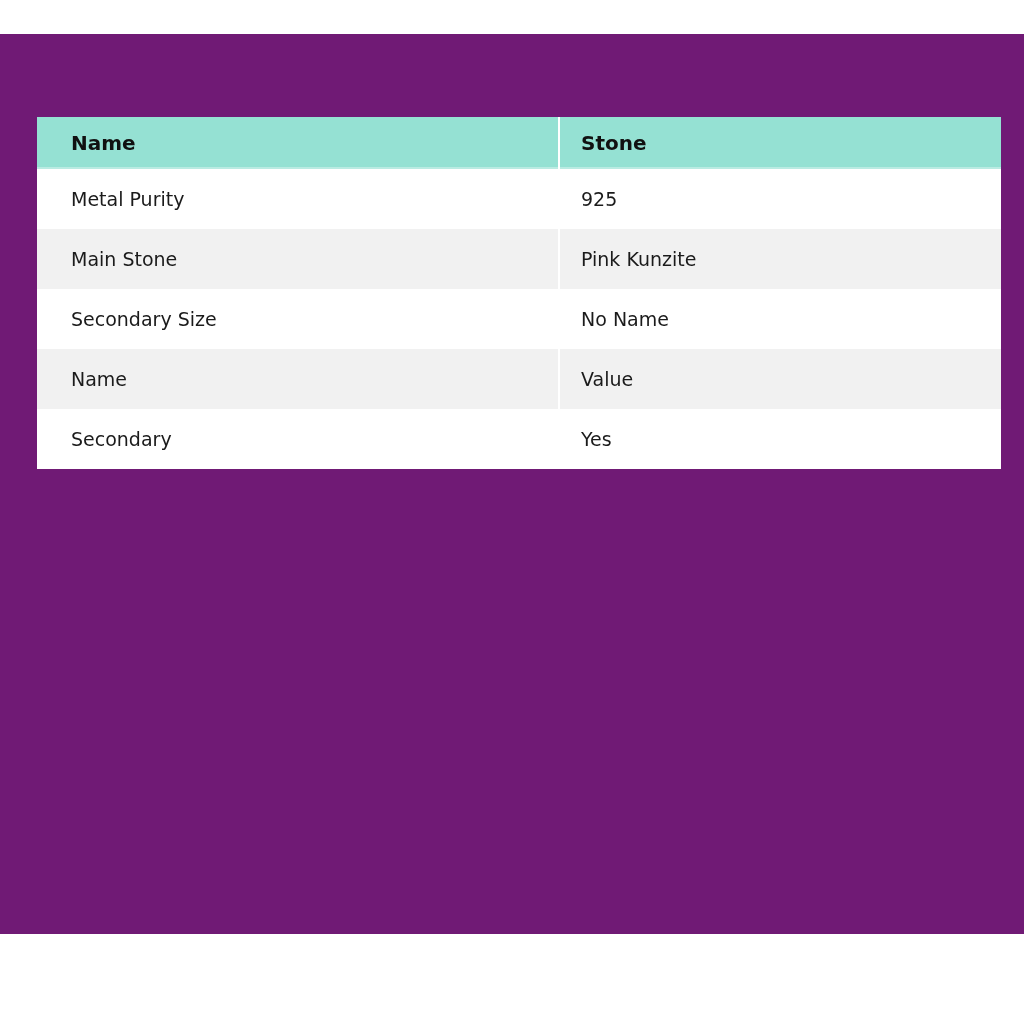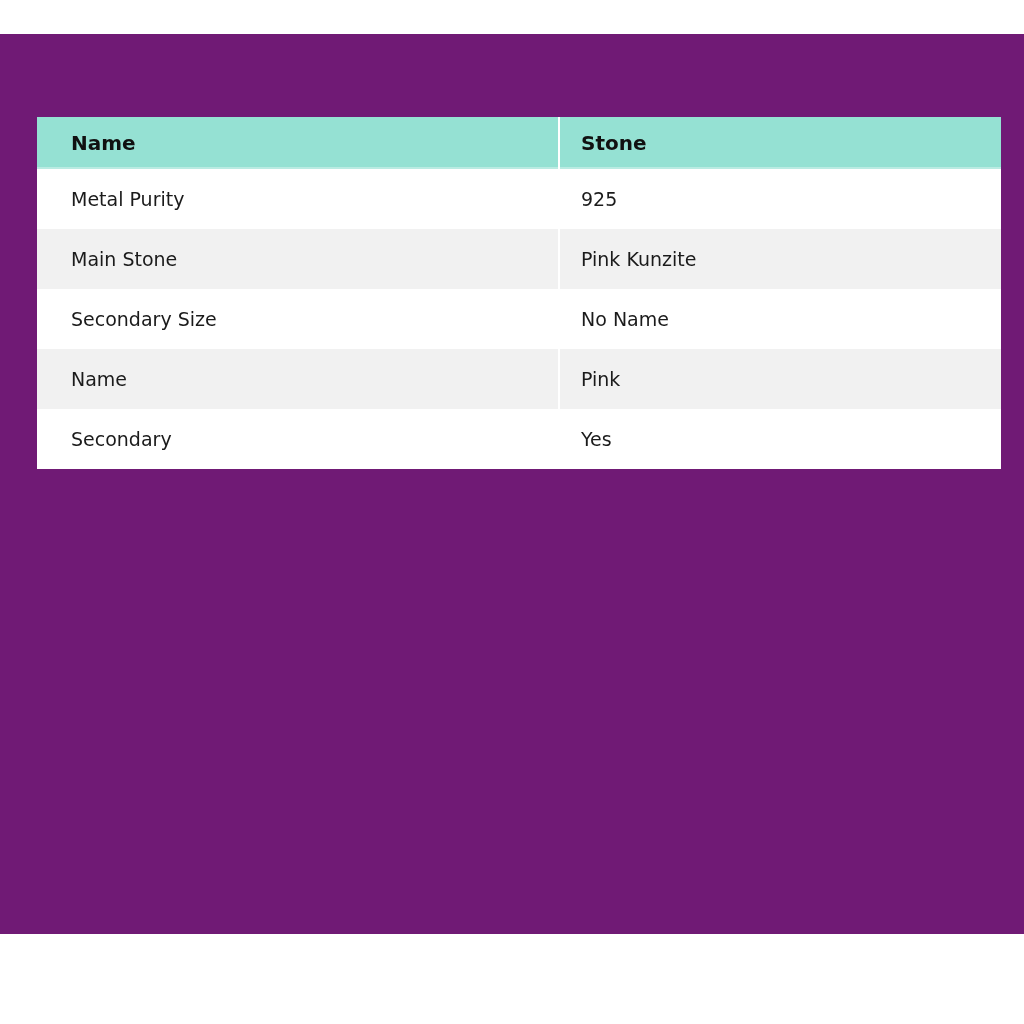--- a/index.html
+++ b/index.html
@@ -81,21 +81,21 @@
         <tr>
           <td>Main Stone</td>
           <td>Pink Kunzite</td>
         </tr>
         <tr>
           <td>Secondary Size</td>
           <td>No Name</td>
         </tr>
         <tr>
           <td>Name</td>
-          <td>Pink</td>
+          <td>Value</td>
         </tr>
         <tr>
           <td>Secondary</td>
           <td>Yes</td>
         </tr>
       </tbody>
   </table>
 </div>
 
 </body></html>

